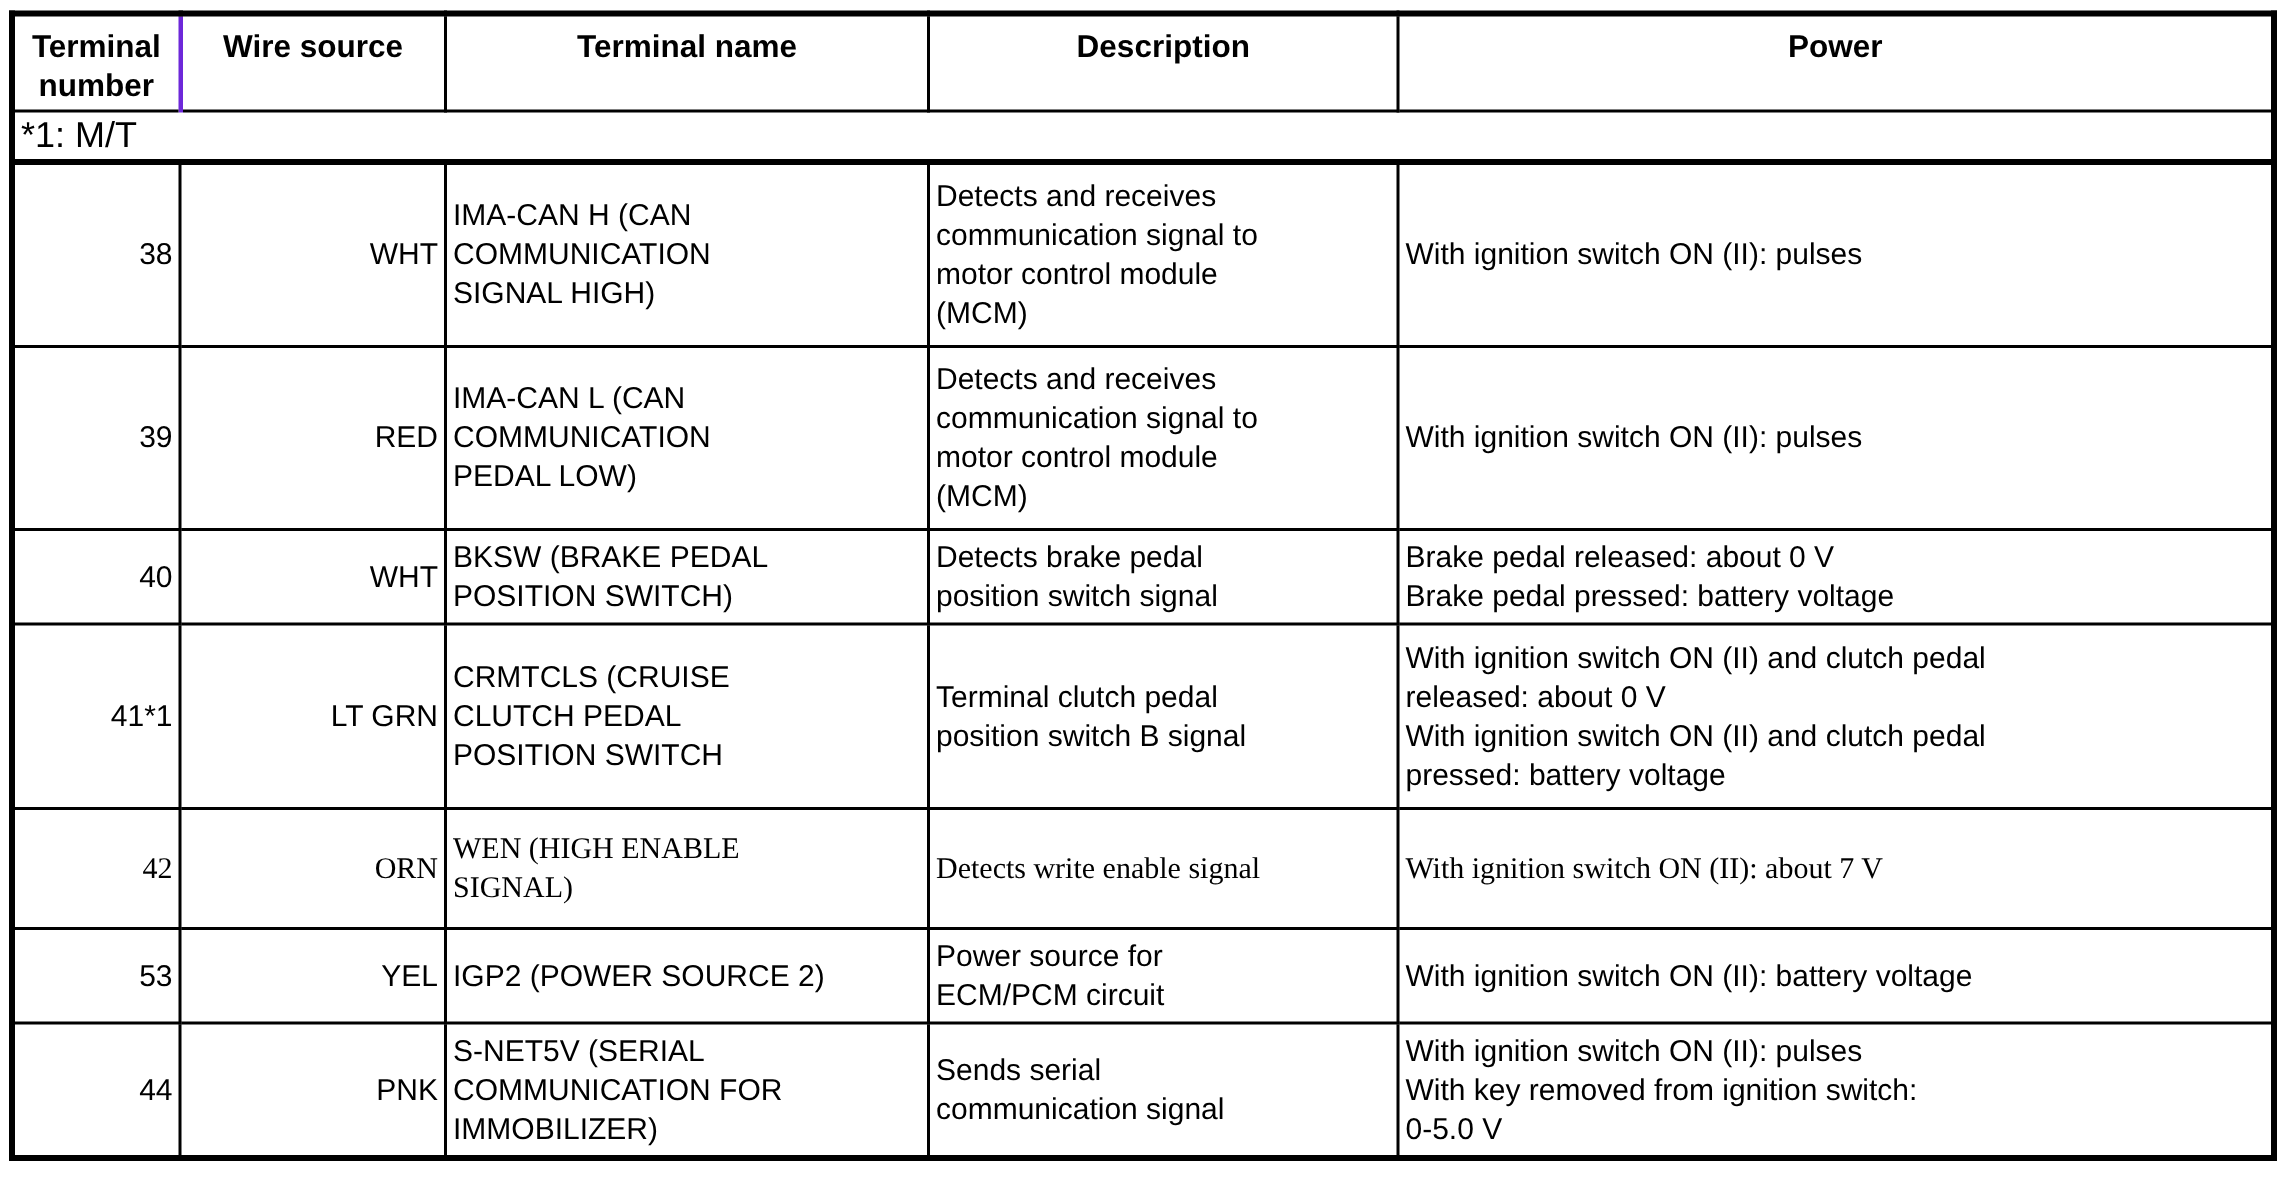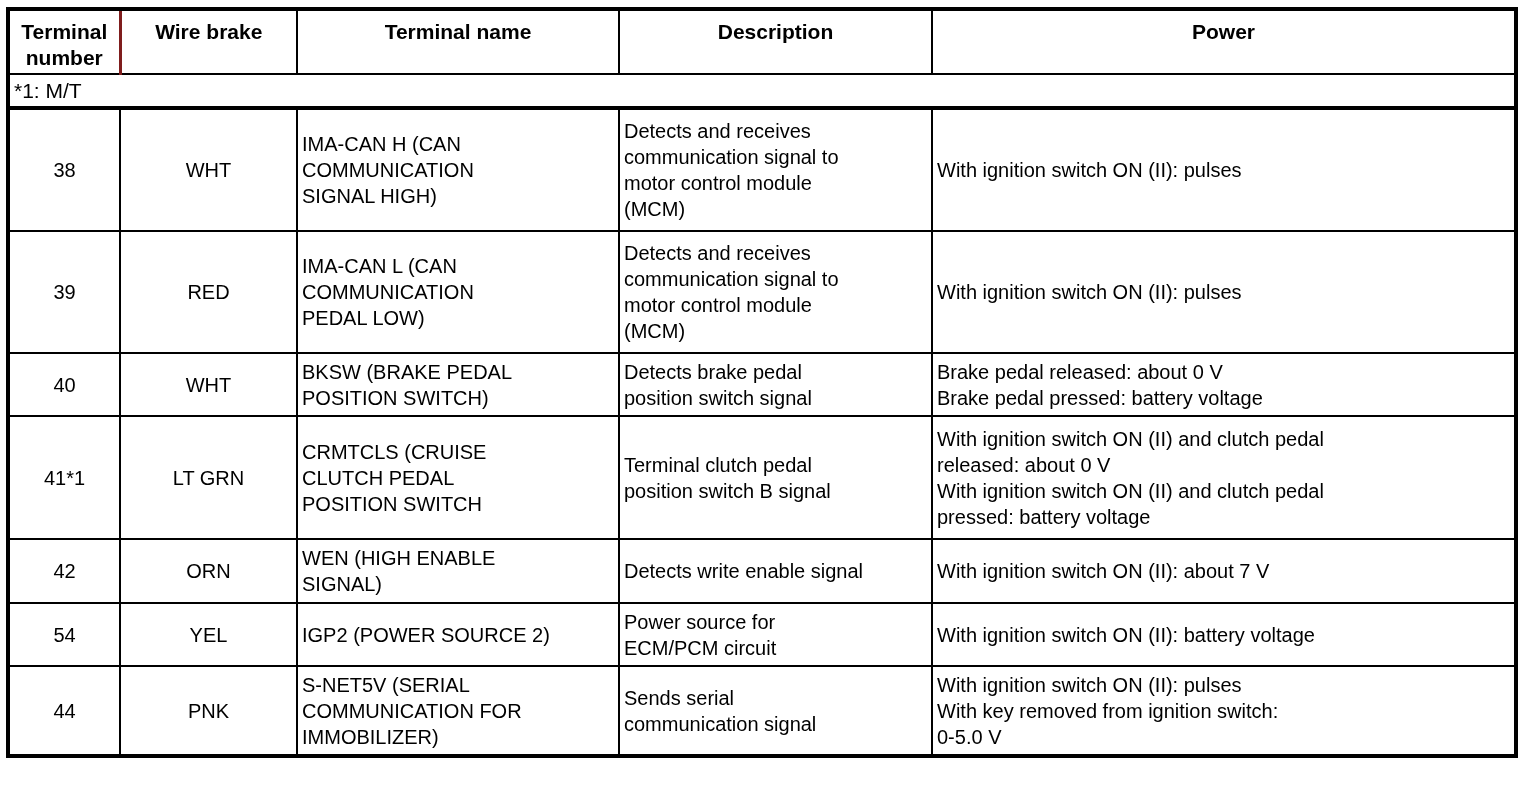--- a/index.html
+++ b/index.html
@@ -25,62 +25,62 @@
   th {
     font-size: 21px;
     font-weight: bold;
     text-align: center;
     vertical-align: top;
     padding: 8px 2px 2px 2px;
     line-height: 26px;
     white-space: pre-line;
   }
   th.first-col {
-    border-right: 3px solid #7f1d1d;
+    border-right: 3px solid #6d28d9;
     text-align: center;
   }
   td {
     font-size: 20px;
     line-height: 26px;
     vertical-align: middle;
     padding: 2px 4px;
     white-space: pre-line;
   }
-  td.center { text-align: center; }
+  td.center { text-align: right; }
   tr.note-row td {
     border-bottom: 4px solid #000000;
-    font-size: 21px;
+    font-size: 24px;
     text-align: left;
     vertical-align: middle;
     padding: 2px 4px;
   }
   tr.h-header { height: 64px; }
   tr.h-note   { height: 34px; }
   tr.h-127    { height: 123px; }
   tr.h-126    { height: 122px; }
   tr.h-67     { height: 63px; }
-  tr.h-68     { height: 64px; }
+  tr.h-68     { height: 80px; font-family: Liberation Serif, serif; }
   tr.h-92     { height: 90px; }
 </style>
 </head>
 <body>
 
 <table class="terminal-table">
   <colgroup>
     <col style="width:112px">
     <col style="width:177px">
     <col style="width:322px">
     <col style="width:313px">
     <col style="width:584px">
   </colgroup>
   <thead>
     <tr class="h-header">
       <th class="first-col">Terminal
 number</th>
-      <th>Wire brake</th>
+      <th>Wire source</th>
       <th>Terminal name</th>
       <th>Description</th>
       <th>Power</th>
     </tr>
   </thead>
   <tbody>
     <tr class="note-row h-note">
       <td colspan="5">*1: M/T</td>
     </tr>
 
@@ -138,21 +138,21 @@
     <tr class="h-68">
       <td class="center">42</td>
       <td class="center">ORN</td>
       <td>WEN (HIGH ENABLE
 SIGNAL)</td>
       <td>Detects write enable signal</td>
       <td>With ignition switch ON (II): about 7 V</td>
     </tr>
 
     <tr class="h-67">
-      <td class="center">54</td>
+      <td class="center">53</td>
       <td class="center">YEL</td>
       <td>IGP2 (POWER SOURCE 2)</td>
       <td>Power source for
 ECM/PCM circuit</td>
       <td>With ignition switch ON (II): battery voltage</td>
     </tr>
 
     <tr class="h-92">
       <td class="center">44</td>
       <td class="center">PNK</td>

